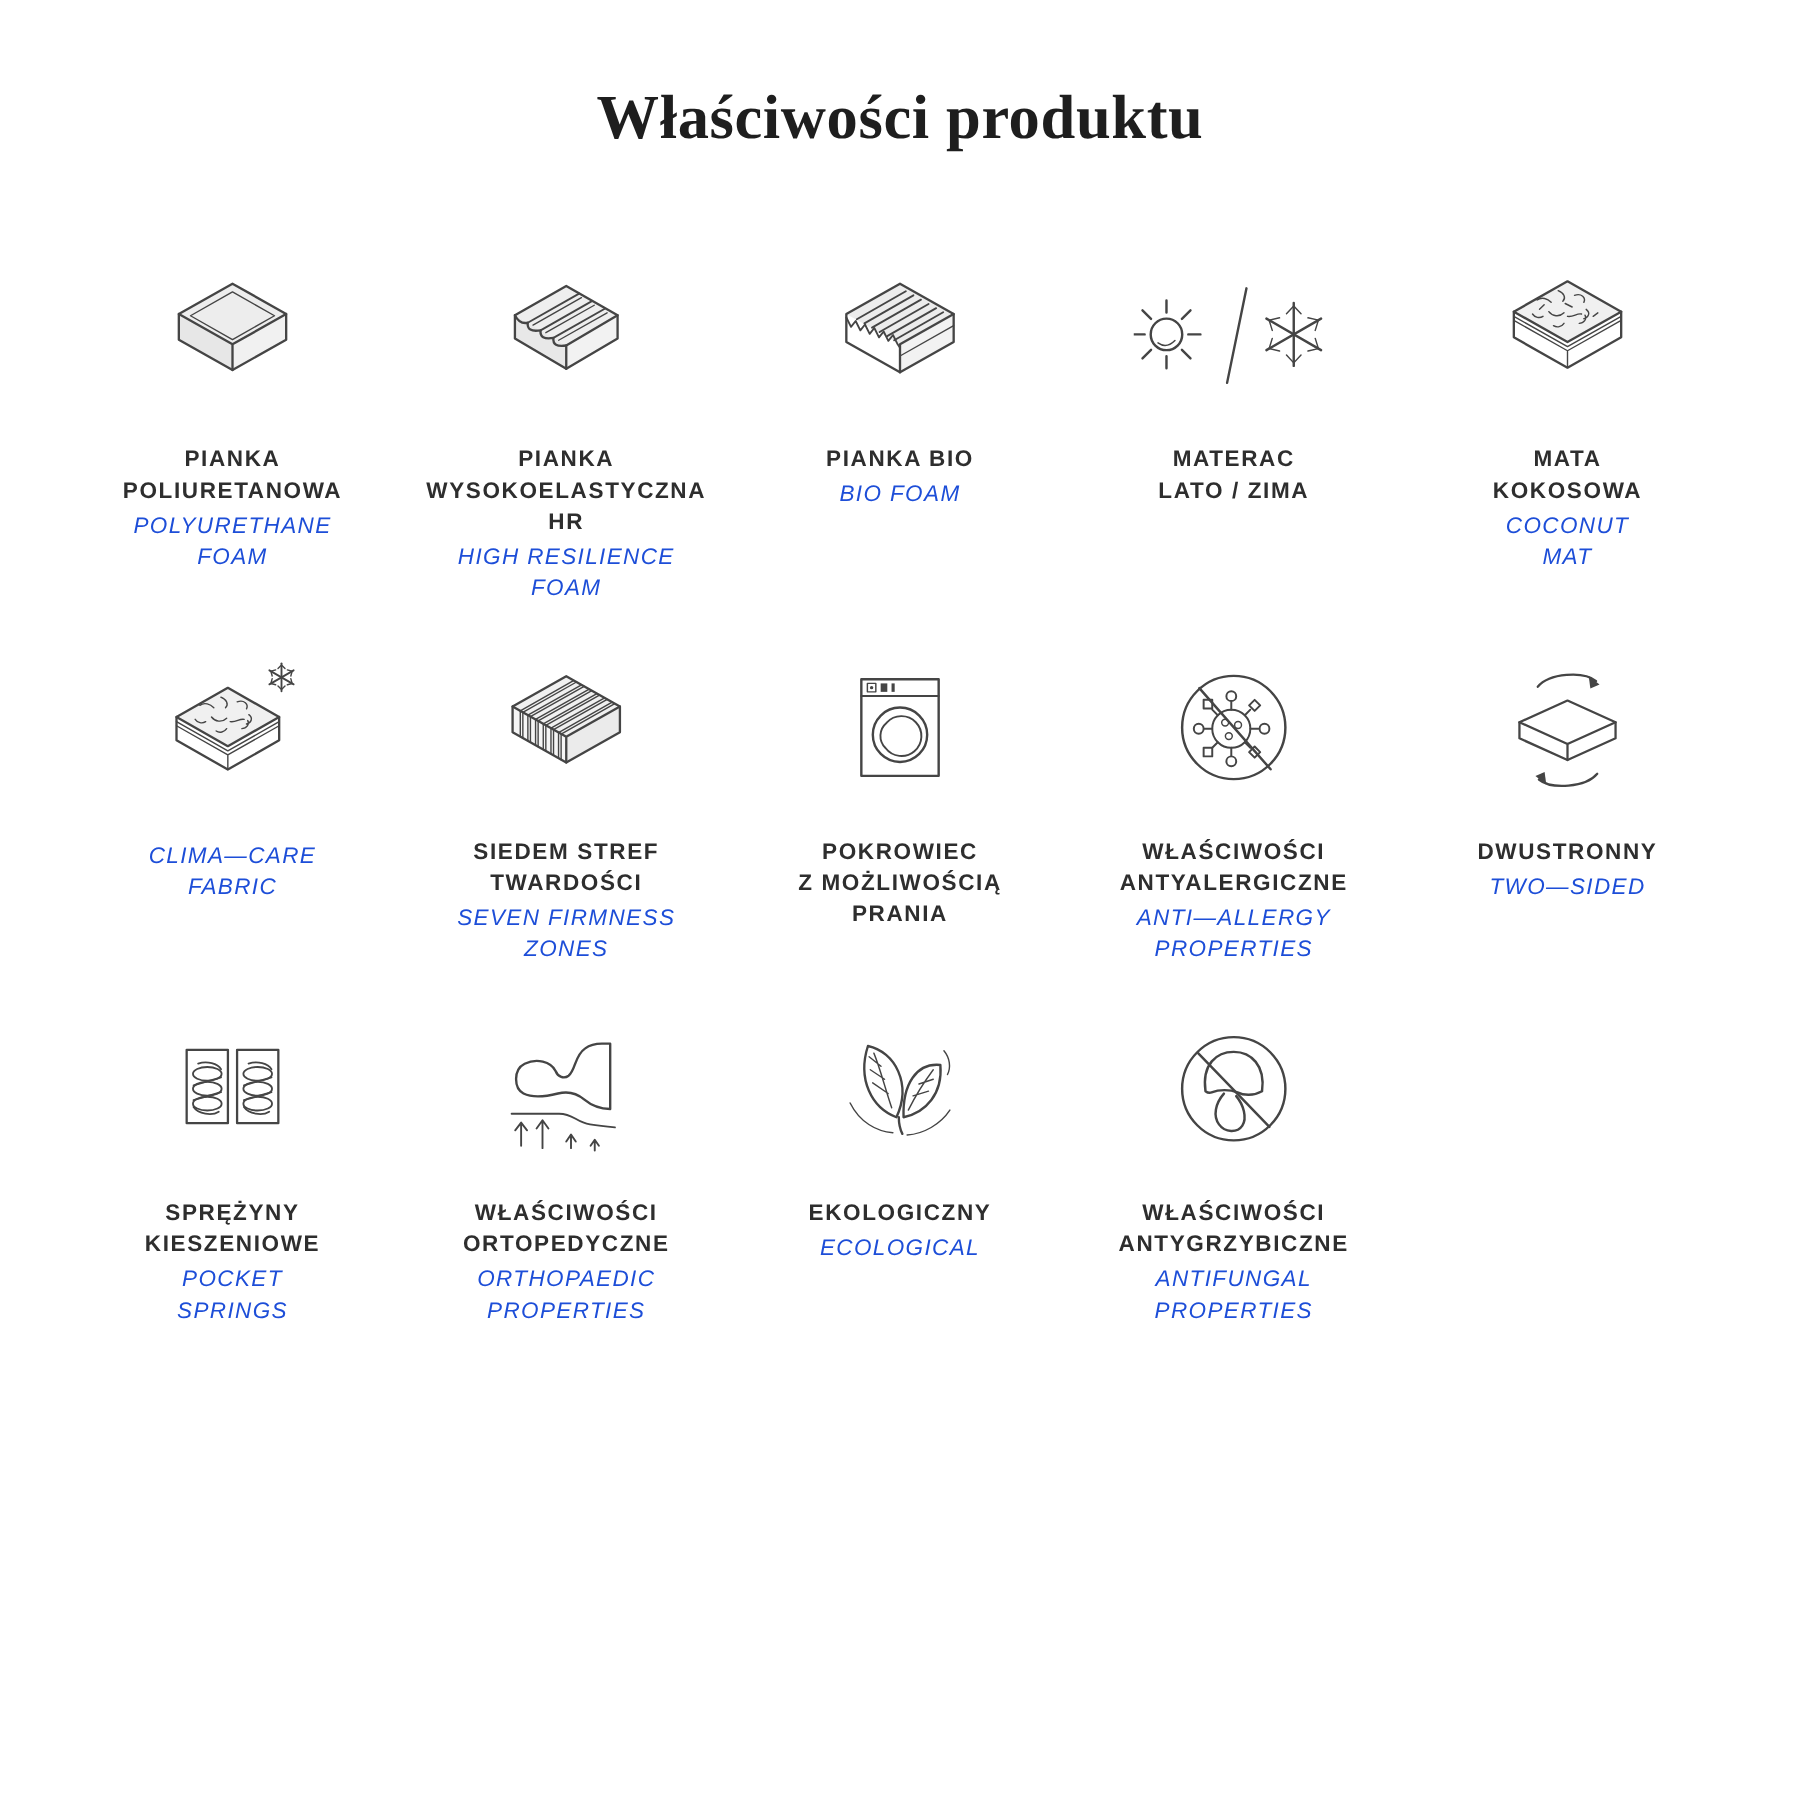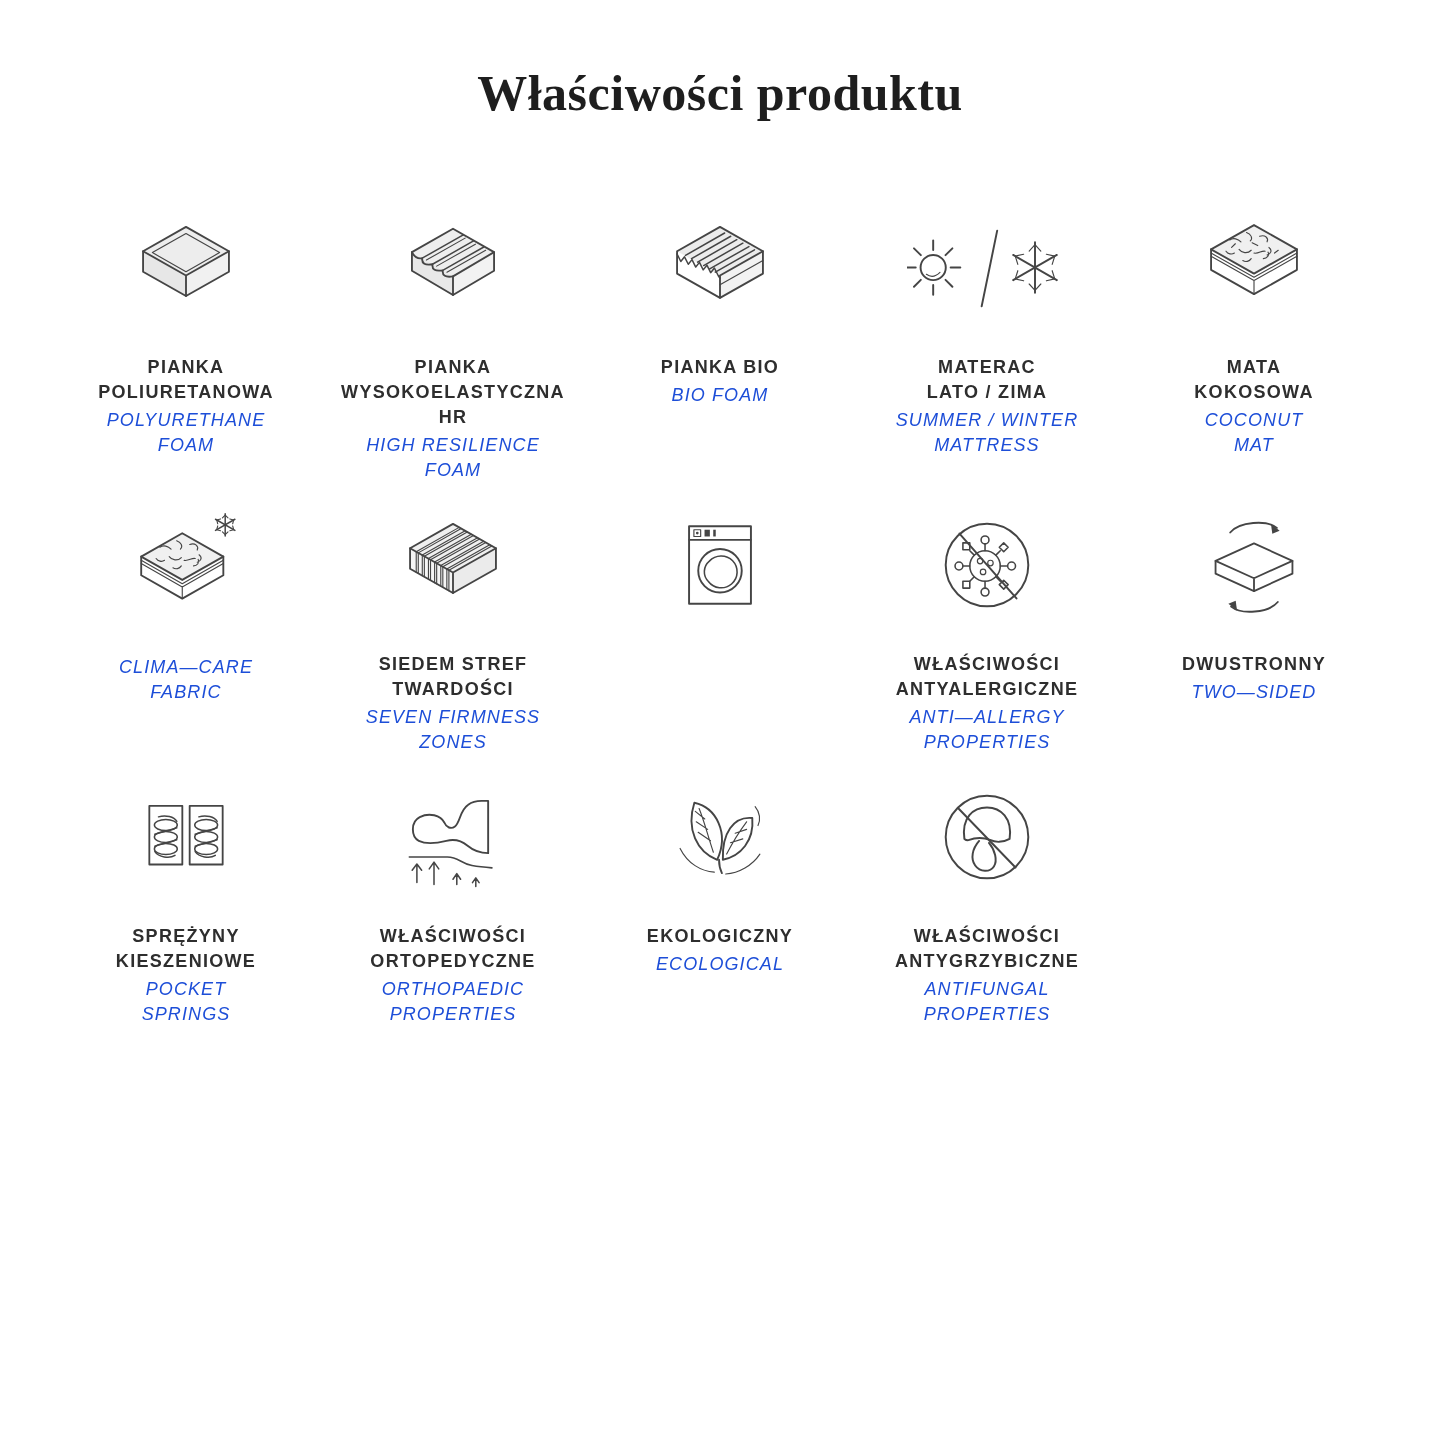--- a/index.html
+++ b/index.html
@@ -2,21 +2,21 @@
 <html><head>
 <meta charset="utf-8">
 <style>
   html,body{margin:0;padding:0;background:#fff;}
   .page{width:1404px;height:1440px;margin:0 auto;background:#ffffff;overflow:hidden;
         font-family:"Liberation Sans","DejaVu Sans",sans-serif;}
   .title{margin-top:64px;text-align:center;
          font-family:"Liberation Serif","DejaVu Serif",serif;
          font-size:50px;font-weight:700;letter-spacing:.5px;color:#1e1e1e;}
   .grid{display:grid;grid-template-columns:repeat(5,267px);justify-content:center;
-        row-gap:14px;margin-top:78px;}
+        row-gap:31px;margin-top:78px;}
   .cell{display:flex;flex-direction:column;align-items:center;text-align:center;}
   .icon-box{height:135px;display:flex;align-items:center;justify-content:center;margin-bottom:20px;}
   .pl{font-size:18px;font-weight:700;letter-spacing:1.3px;color:#2e2e2e;line-height:25px;white-space:pre-line;}
   .en{font-size:18px;font-style:italic;letter-spacing:1.1px;color:#1d4ed8;line-height:25px;margin-top:3px;white-space:pre-line;}
   .s{stroke:#454545;fill:none;stroke-width:2;stroke-linejoin:round;stroke-linecap:round;}
   .s1{stroke:#454545;fill:none;stroke-width:1.2;stroke-linejoin:round;stroke-linecap:round;}
   .s15{stroke:#454545;fill:none;stroke-width:1.6;stroke-linejoin:round;stroke-linecap:round;}
   .fk{fill:#454545;stroke:none;}
 </style>
 </head>
@@ -104,22 +104,20 @@
             </g>
             <g transform="rotate(120 132 52)">
               <path class="s" d="M132,26 V78"></path>
               <path class="s1" d="M126,35 L132,28.5 L138,35 M126,69 L132,75.5 L138,69"></path>
             </g>
           </g>
         </svg>
       </div>
       <div class="pl">MATERAC
 LATO / ZIMA</div>
-      <div class="en">SUMMER / WINTER
-MATTRESS</div>
     </div>
 
     <div class="cell">
       <div class="icon-box">
         <svg viewBox="0 0 120 120" width="112" height="112">
           <polygon points="60,14 106,40 60,66 14,40" fill="#f0f0f0"></polygon>
           <path class="s" d="M14,40 L60,14 L106,40 L106,62 L60,88 L14,62 Z"></path>
           <path class="s" d="M14,40 L60,66 L106,40"></path>
           <path class="s1" d="M14,44 L60,70 L106,44 M14,47.5 L60,73.5 L106,47.5 M60,73.5 L60,88"></path>
           <g class="s1">
@@ -204,20 +202,23 @@
           <rect class="s" x="28" y="20" width="64" height="80"></rect>
           <path class="s15" d="M28,34 L92,34"></path>
           <rect class="s1" x="33" y="23.5" width="7" height="7"></rect>
           <circle class="fk" cx="36.5" cy="27" r="1.4"></circle>
           <rect class="fk" x="44" y="23.5" width="5.5" height="7"></rect>
           <rect class="fk" x="53" y="23.5" width="2.6" height="7"></rect>
           <circle class="s" cx="60" cy="66" r="22.5"></circle>
           <path class="s15" d="M49,56 A16.5,16.5 0 1 1 48,77 C42,71 42.5,61.5 49,56 Z"></path>
         </svg>
       </div>
+      <div class="pl">POKROWIEC
+Z MOŻLIWOŚCIĄ
+PRANIA</div>
     </div>
 
     <div class="cell">
       <div class="icon-box">
         <svg viewBox="0 0 120 120" width="118" height="118">
           <circle class="s" cx="60" cy="60" r="42"></circle>
           <circle class="s15" cx="58" cy="61" r="15.5"></circle>
           <g class="s1">
             <circle cx="53" cy="56" r="2.8"></circle>
             <circle cx="63.5" cy="58" r="2.8"></circle>

